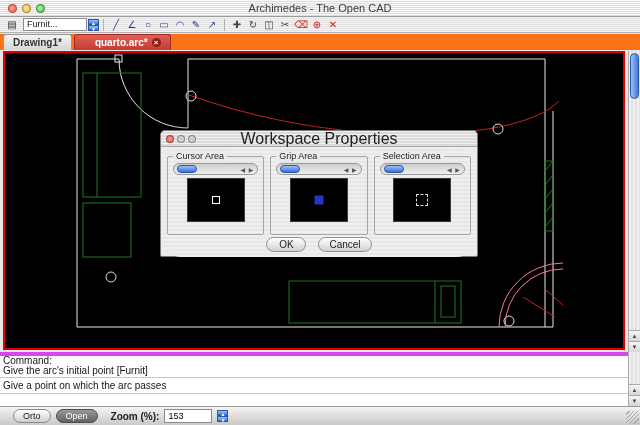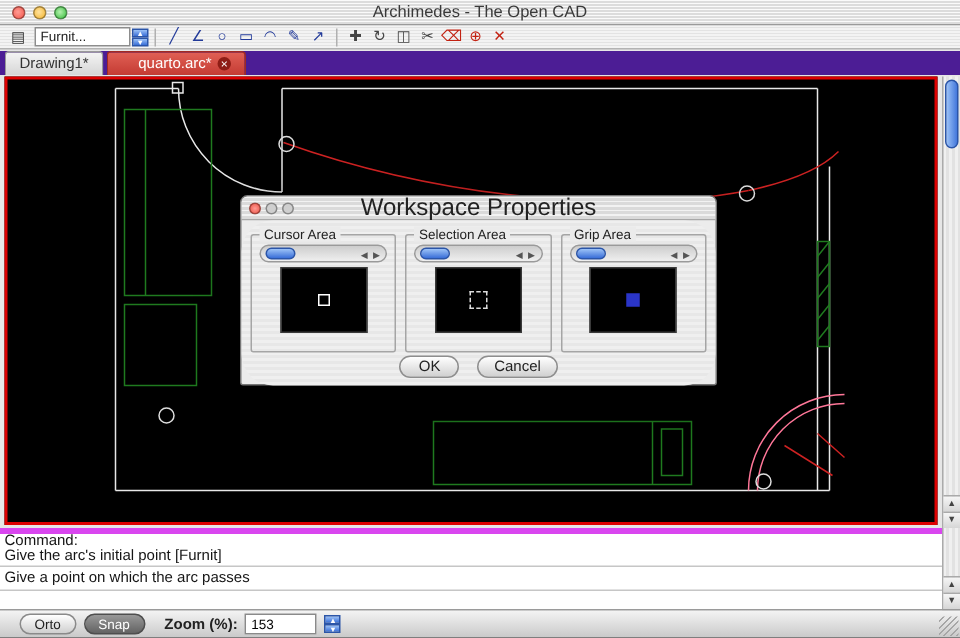--- a/index.html
+++ b/index.html
@@ -26,22 +26,22 @@
     font-size:9px;line-height:11px;padding:0 3px;color:#222;overflow:hidden;white-space:nowrap;}
   .combo-stepper{display:inline-flex;flex-direction:column;margin-left:1px;}
   .step{display:block;width:11px;height:6px;font-size:5px;line-height:6px;text-align:center;color:#fff;
     background:linear-gradient(#9cc2f7,#3a6fd8);border:1px solid #2b55a8;box-sizing:border-box;}
   .separator{width:1px;height:12px;background:#b0b0b0;margin:0 4px;}
   .tb-icon{width:16px;height:14px;font-size:10px;line-height:14px;text-align:center;color:#223a99;cursor:default;}
   .tb-icon.mod{color:#444;}
   .tb-icon.red{color:#c22212;}
 
   
-  .tabbar{position:absolute;left:0;top:34px;width:640px;height:16px;background:#4c1d95;
-    display:flex;align-items:flex-end;padding-left:3px;box-sizing:border-box;}
+  .tabbar{position:absolute;left:0;top:34px;width:640px;height:16px;background:#f97316;
+    display:flex;align-items:flex-end;padding-left:3px;box-sizing:border-box;font-weight:bold;}
   .tab{height:15px;line-height:15px;padding:0 9px;font-size:10px;color:#333;margin-right:2px;
     border:1px solid #999;border-bottom:none;border-radius:3px 3px 0 0;
     background:linear-gradient(#f4f4f4,#d6d6d6);display:flex;align-items:center;gap:4px;}
   .tab.active{background:linear-gradient(#e06055,var(--active-tab,#c43b33));color:#fff;border-color:#a02a22;padding-left:20px;}
   .tab-close{display:inline-block;width:9px;height:9px;border-radius:50%;background:#8e1d15;
     color:#fff;font-size:8px;line-height:9px;text-align:center;}
 
   
   .canvas{position:absolute;left:3px;top:51px;width:622px;height:299px;box-sizing:border-box;
     background:var(--canvas-bg,#000);border:2px solid var(--canvas-border,#dd0000);}
@@ -231,38 +231,38 @@
           <div class="slider">
             <span class="slider-thumb"></span>
             <span class="slider-arrows">◀ ▶</span>
           </div>
           <div class="preview">
             <span class="mark cursor"></span>
           </div>
         </div>
 
         <div class="group">
+          <span class="group-label">Grip Area</span>
+          <div class="slider">
+            <span class="slider-thumb"></span>
+            <span class="slider-arrows">◀ ▶</span>
+          </div>
+          <div class="preview">
+            <span class="mark grip"></span>
+          </div>
+        </div>
+
+        <div class="group">
           <span class="group-label">Selection Area</span>
           <div class="slider">
             <span class="slider-thumb"></span>
             <span class="slider-arrows">◀ ▶</span>
           </div>
           <div class="preview">
             <span class="mark selection"></span>
-          </div>
-        </div>
-
-        <div class="group">
-          <span class="group-label">Grip Area</span>
-          <div class="slider">
-            <span class="slider-thumb"></span>
-            <span class="slider-arrows">◀ ▶</span>
-          </div>
-          <div class="preview">
-            <span class="mark grip"></span>
           </div>
         </div>
       </div>
       <div class="dialog-buttons">
         <button class="aqua-btn">OK</button>
         <button class="aqua-btn">Cancel</button>
       </div>
     </div>
   </div>
 
@@ -270,21 +270,21 @@
     <span class="cline cl1">Command:</span>
     <span class="cline cl2">Give the arc's initial point [Furnit]</span>
     <div class="cdiv cd1"></div>
     <span class="cline cprompt">Give a point on which the arc passes</span>
     <div class="cdiv cd2"></div>
     <input class="console-input" type="text" value="" style="">
   </div>
 
   <div class="statusbar">
     <button class="sb-btn">Orto</button>
-    <button class="sb-btn pressed">Snap</button>
+    <button class="sb-btn pressed">Open</button>
     <span class="zoom-label">Zoom (%):</span>
     <input class="zoom-input" type="text" value="153" style="">
     <span class="spinner">
       <span class="step">▲</span>
       <span class="step">▼</span>
     </span>
   </div>
 
   <div class="vscroll" id="canvas-scroll">
     <span class="scroll-thumb"></span>

